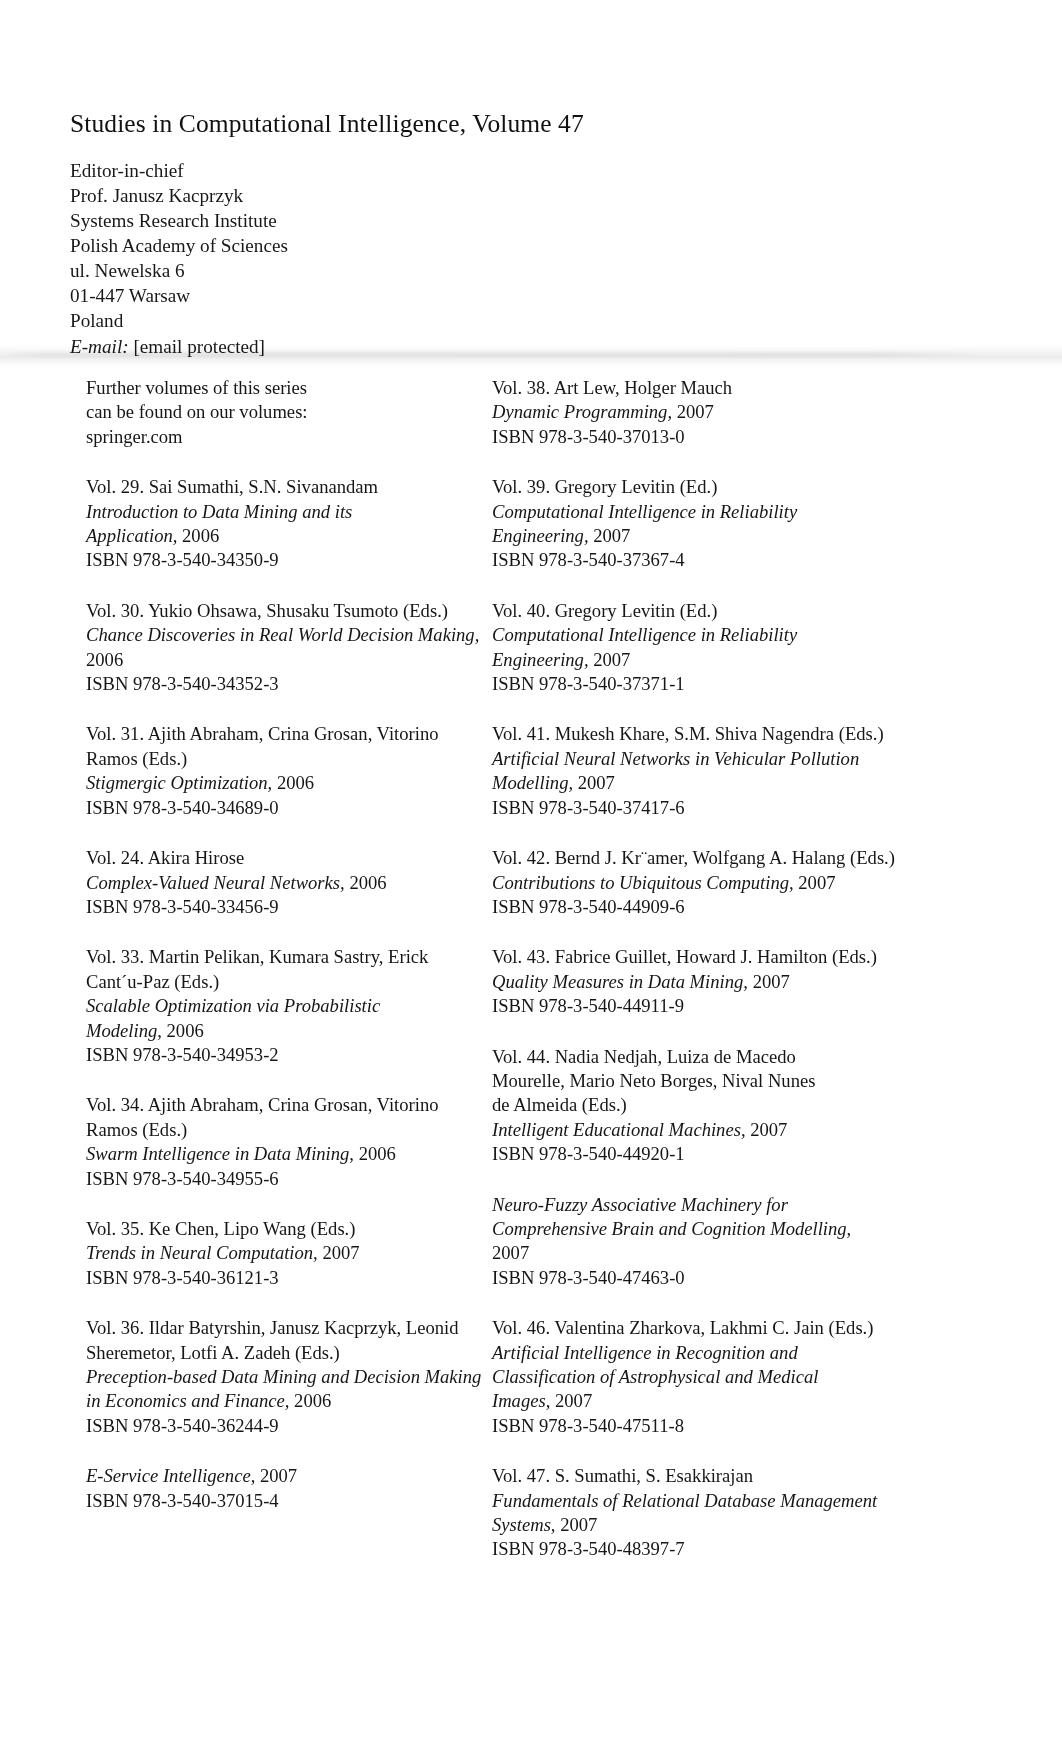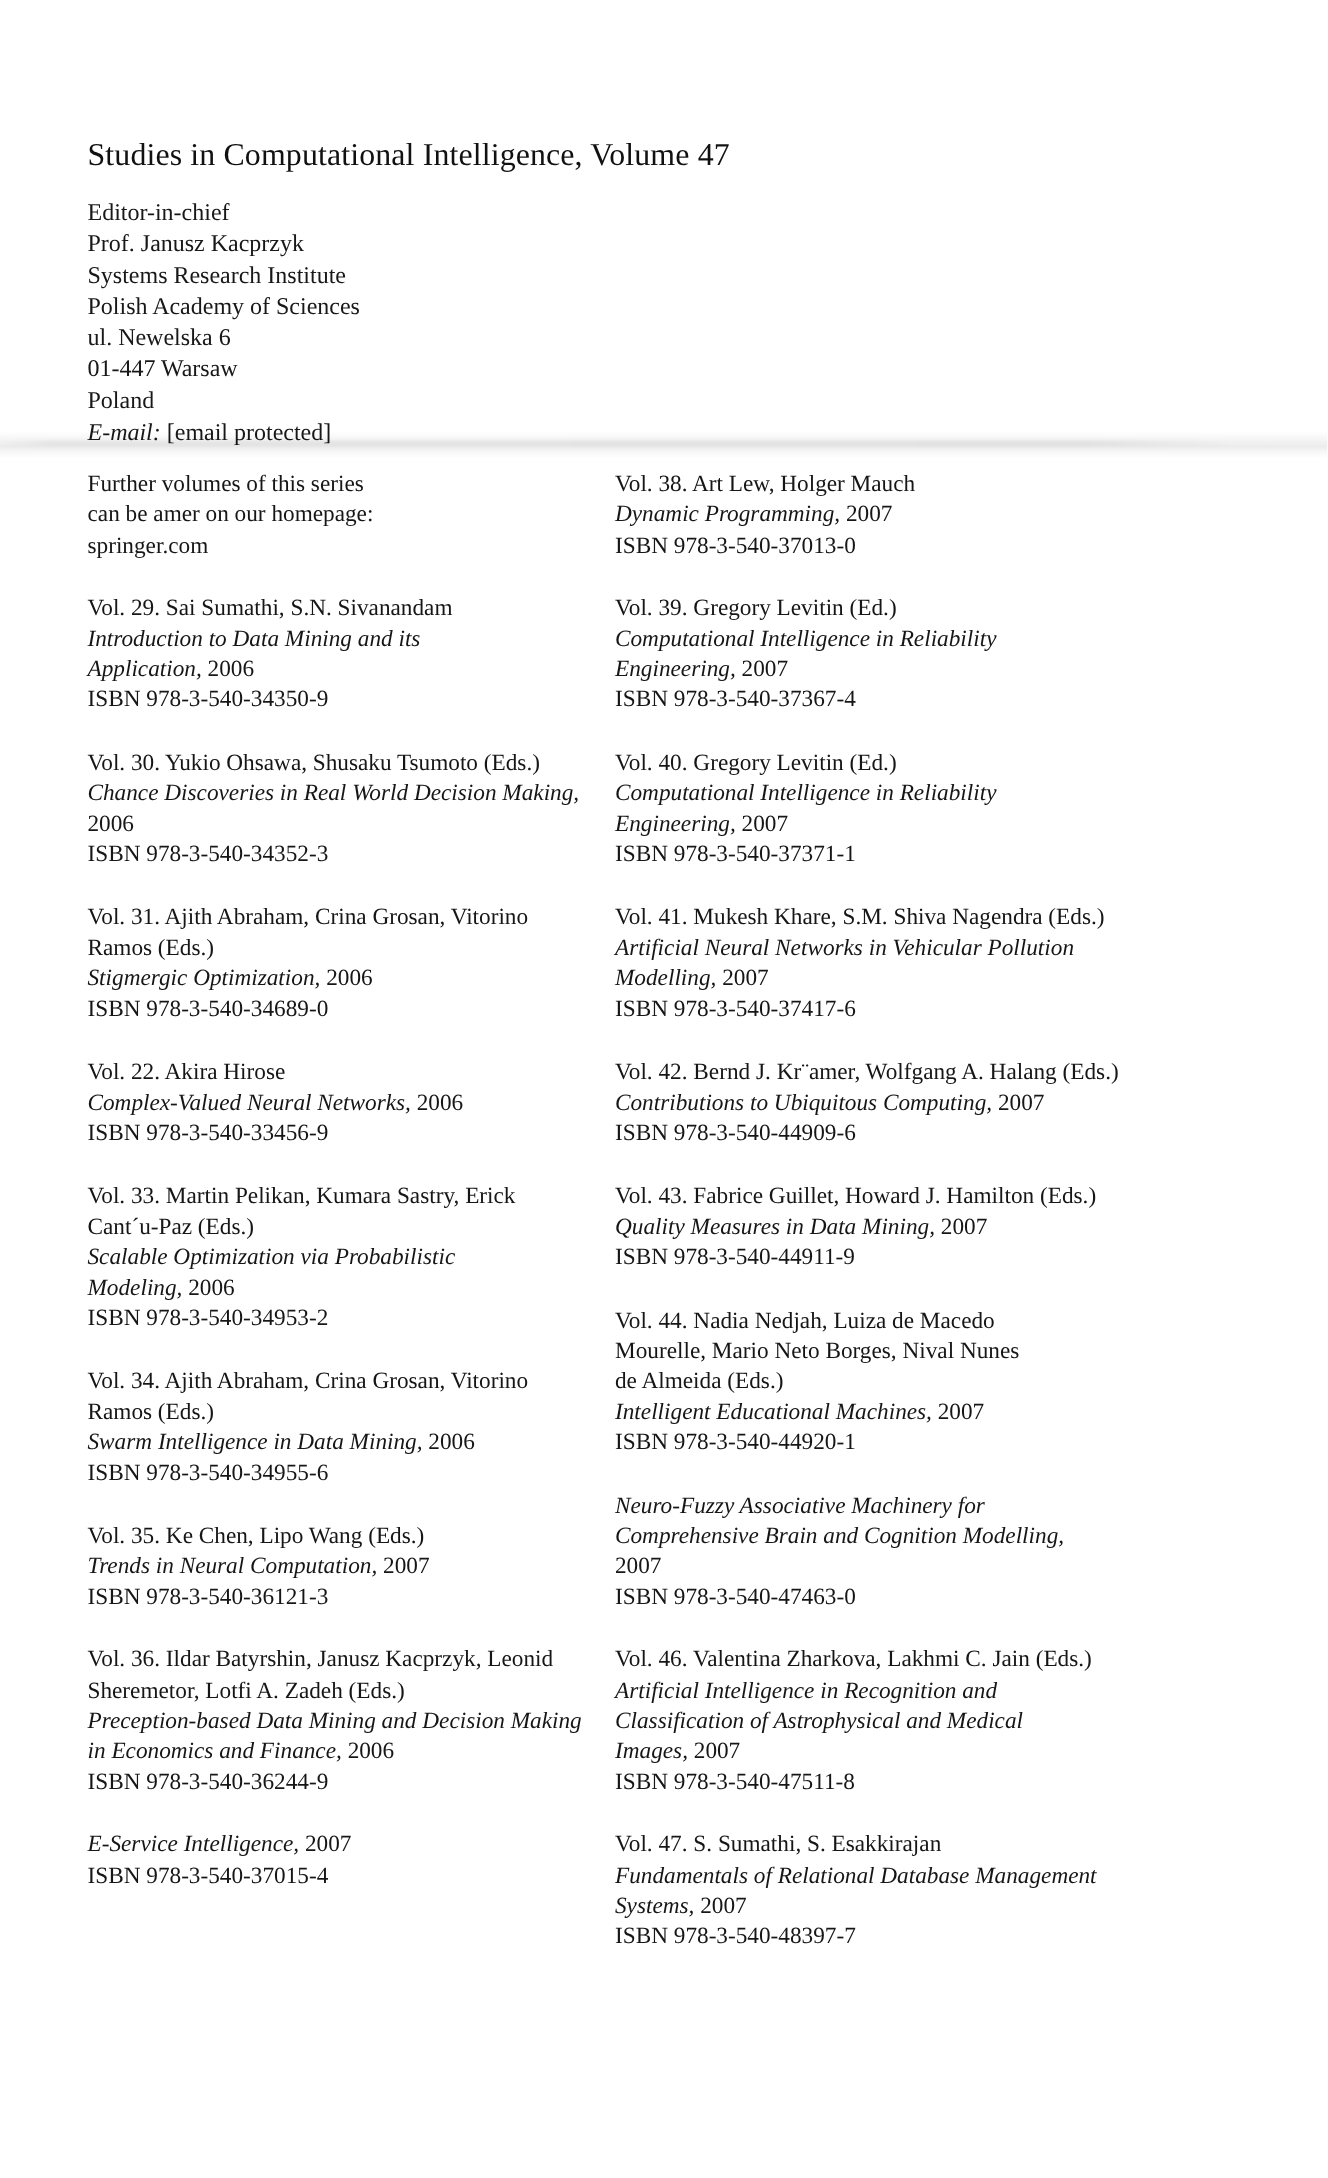--- a/index.html
+++ b/index.html
@@ -86,21 +86,21 @@
     top: 376px;
     width: 1062px;
   }
   .col {
     position: absolute;
     top: 0;
     font-size: 18.6px;
     line-height: 24.4px;
     color: #161616;
   }
-  .col-left  { left: 70px;  width: 420px; }
+  .col-left  { left: 86px;  width: 420px; }
   .col-right { left: 492px; width: 430px; }
 
   .intro {
     margin-bottom: 26px;
   }
   .intro .line { white-space: nowrap; }
 
   .entry {
     margin-bottom: 26px;
   }
@@ -133,21 +133,21 @@
     </div>
   </div>
 
   <div class="scan-band"></div>
   <div class="scan-band-edge"></div>
 
   <div class="columns">
     <div class="col col-left">
       <div class="intro">
         <div class="line">Further volumes of this series</div>
-        <div class="line">can be amer on our homepage:</div>
+        <div class="line">can be found on our volumes:</div>
         <div class="line">springer.com</div>
       </div>
       <div id="left-entries">
           <div class="entry">
             <div class="line">Vol. 29. Sai Sumathi, S.N. Sivanandam</div>
             <div class="line"><span class="title">Introduction to Data Mining and its</span></div>
             <div class="line"><span class="title">Application,</span><span class="year"> 2006</span></div>
             <div class="line">ISBN 978-3-540-34350-9</div>
           </div>
           <div class="entry">
@@ -156,21 +156,21 @@
             <div class="line">2006</div>
             <div class="line">ISBN 978-3-540-34352-3</div>
           </div>
           <div class="entry">
             <div class="line">Vol. 31. Ajith Abraham, Crina Grosan, Vitorino</div>
             <div class="line">Ramos (Eds.)</div>
             <div class="line"><span class="title">Stigmergic Optimization,</span><span class="year"> 2006</span></div>
             <div class="line">ISBN 978-3-540-34689-0</div>
           </div>
           <div class="entry">
-            <div class="line">Vol. 22. Akira Hirose</div>
+            <div class="line">Vol. 24. Akira Hirose</div>
             <div class="line"><span class="title">Complex-Valued Neural Networks,</span><span class="year"> 2006</span></div>
             <div class="line">ISBN 978-3-540-33456-9</div>
           </div>
           <div class="entry">
             <div class="line">Vol. 33. Martin Pelikan, Kumara Sastry, Erick</div>
             <div class="line">Cant´u-Paz (Eds.)</div>
             <div class="line"><span class="title">Scalable Optimization via Probabilistic</span></div>
             <div class="line"><span class="title">Modeling,</span><span class="year"> 2006</span></div>
             <div class="line">ISBN 978-3-540-34953-2</div>
           </div>

